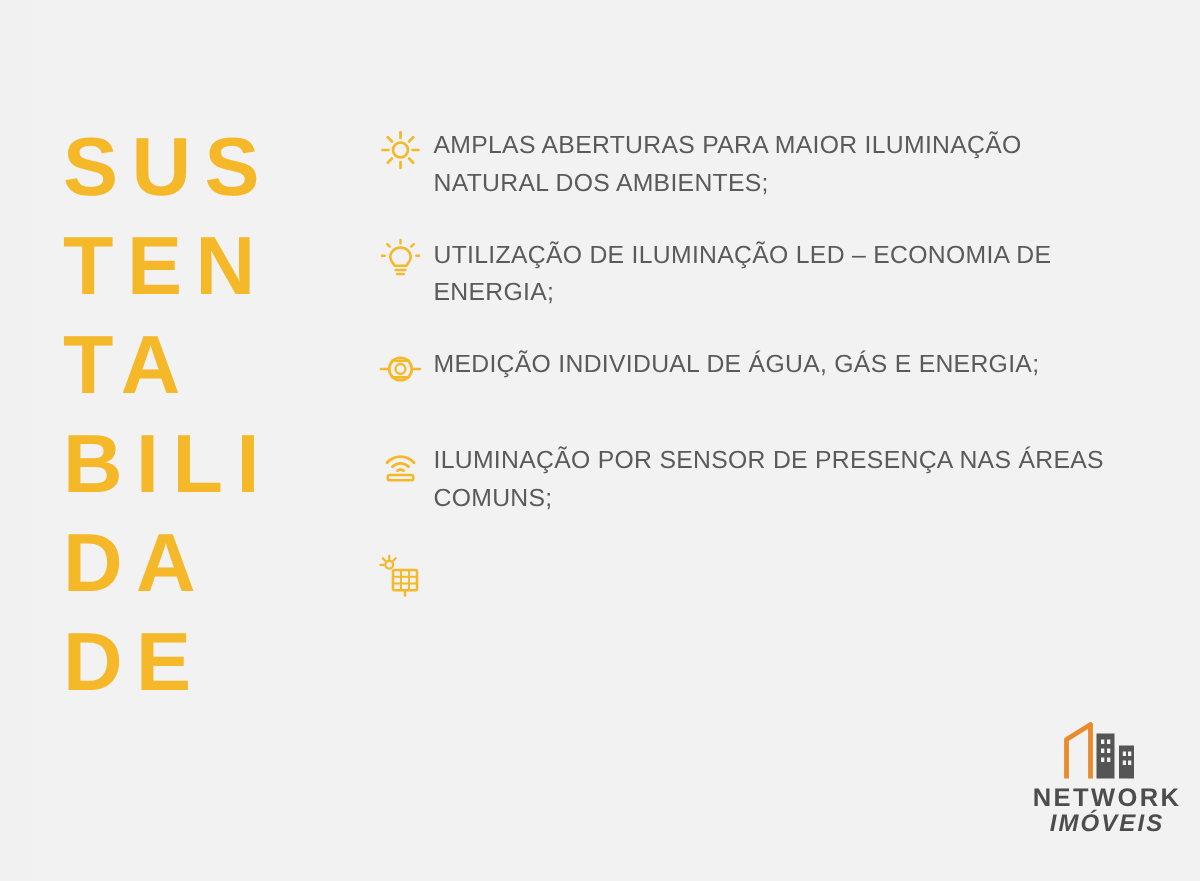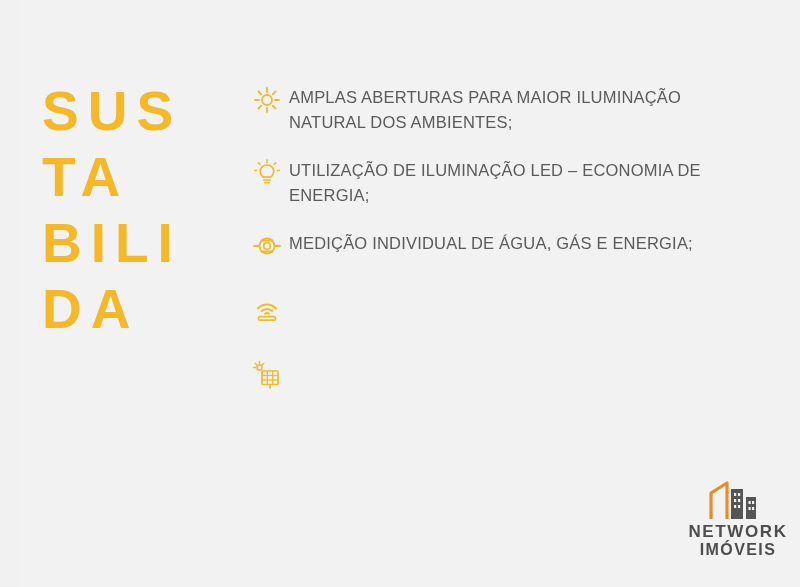--- a/index.html
+++ b/index.html
@@ -87,32 +87,35 @@
   .logo-text {
     color: #4d4d4d;
     font-size: 17px;
     font-weight: bold;
     letter-spacing: 1.6px;
     line-height: 18px;
   }
   .logo-text.sub {
     font-size: 16px;
     letter-spacing: 1.4px;
+    font-style: italic;
   }
 </style>
 </head>
 <body>
 
 <div class="page">
 
   <div class="title-col">
     <div class="title-line">SUS</div>
+    <div class="title-line">TEN</div>
     <div class="title-line">TA</div>
     <div class="title-line">BILI</div>
     <div class="title-line">DA</div>
+    <div class="title-line">DE</div>
   </div>
 
   <div class="list-col">
 
     <div class="feature">
       <span class="icon-wrap">
         <svg width="28" height="28" viewBox="0 0 28 28">
           <circle cx="14" cy="14" r="5" fill="none" stroke="#f5b828" stroke-width="1.8"></circle>
           <g stroke="#f5b828" stroke-width="1.8" stroke-linecap="round">
             <line x1="14" y1="2" x2="14" y2="6"></line>
@@ -165,20 +168,21 @@
 
     <div class="feature">
       <span class="icon-wrap">
         <svg width="30" height="28" viewBox="0 0 30 28">
           <path d="M6 12.5 A12 12 0 0 1 24 12.5" fill="none" stroke="#f5b828" stroke-width="1.9" stroke-linecap="round"></path>
           <path d="M9.6 15.2 A7.6 7.6 0 0 1 20.4 15.2" fill="none" stroke="#f5b828" stroke-width="1.9" stroke-linecap="round"></path>
           <path d="M13 17.8 A3.4 3.4 0 0 1 17 17.8" fill="none" stroke="#f5b828" stroke-width="1.9" stroke-linecap="round"></path>
           <rect x="6.5" y="20.6" width="17" height="3.6" rx="1.4" fill="none" stroke="#f5b828" stroke-width="1.7"></rect>
         </svg>
       </span>
+      <span class="text">ILUMINAÇÃO POR SENSOR DE PRESENÇA NAS ÁREAS COMUNS;</span>
     </div>
 
     <div class="feature">
       <span class="icon-wrap">
         <svg width="30" height="30" viewBox="0 0 30 30">
           <g stroke="#f5b828" stroke-width="1.5" stroke-linecap="round">
             <line x1="7.5" y1="1.5" x2="7.5" y2="4"></line>
             <line x1="1.6" y1="7.5" x2="4" y2="7.5"></line>
             <line x1="3.2" y1="3.2" x2="5" y2="5"></line>
             <line x1="11.8" y1="3.2" x2="10" y2="5"></line>

